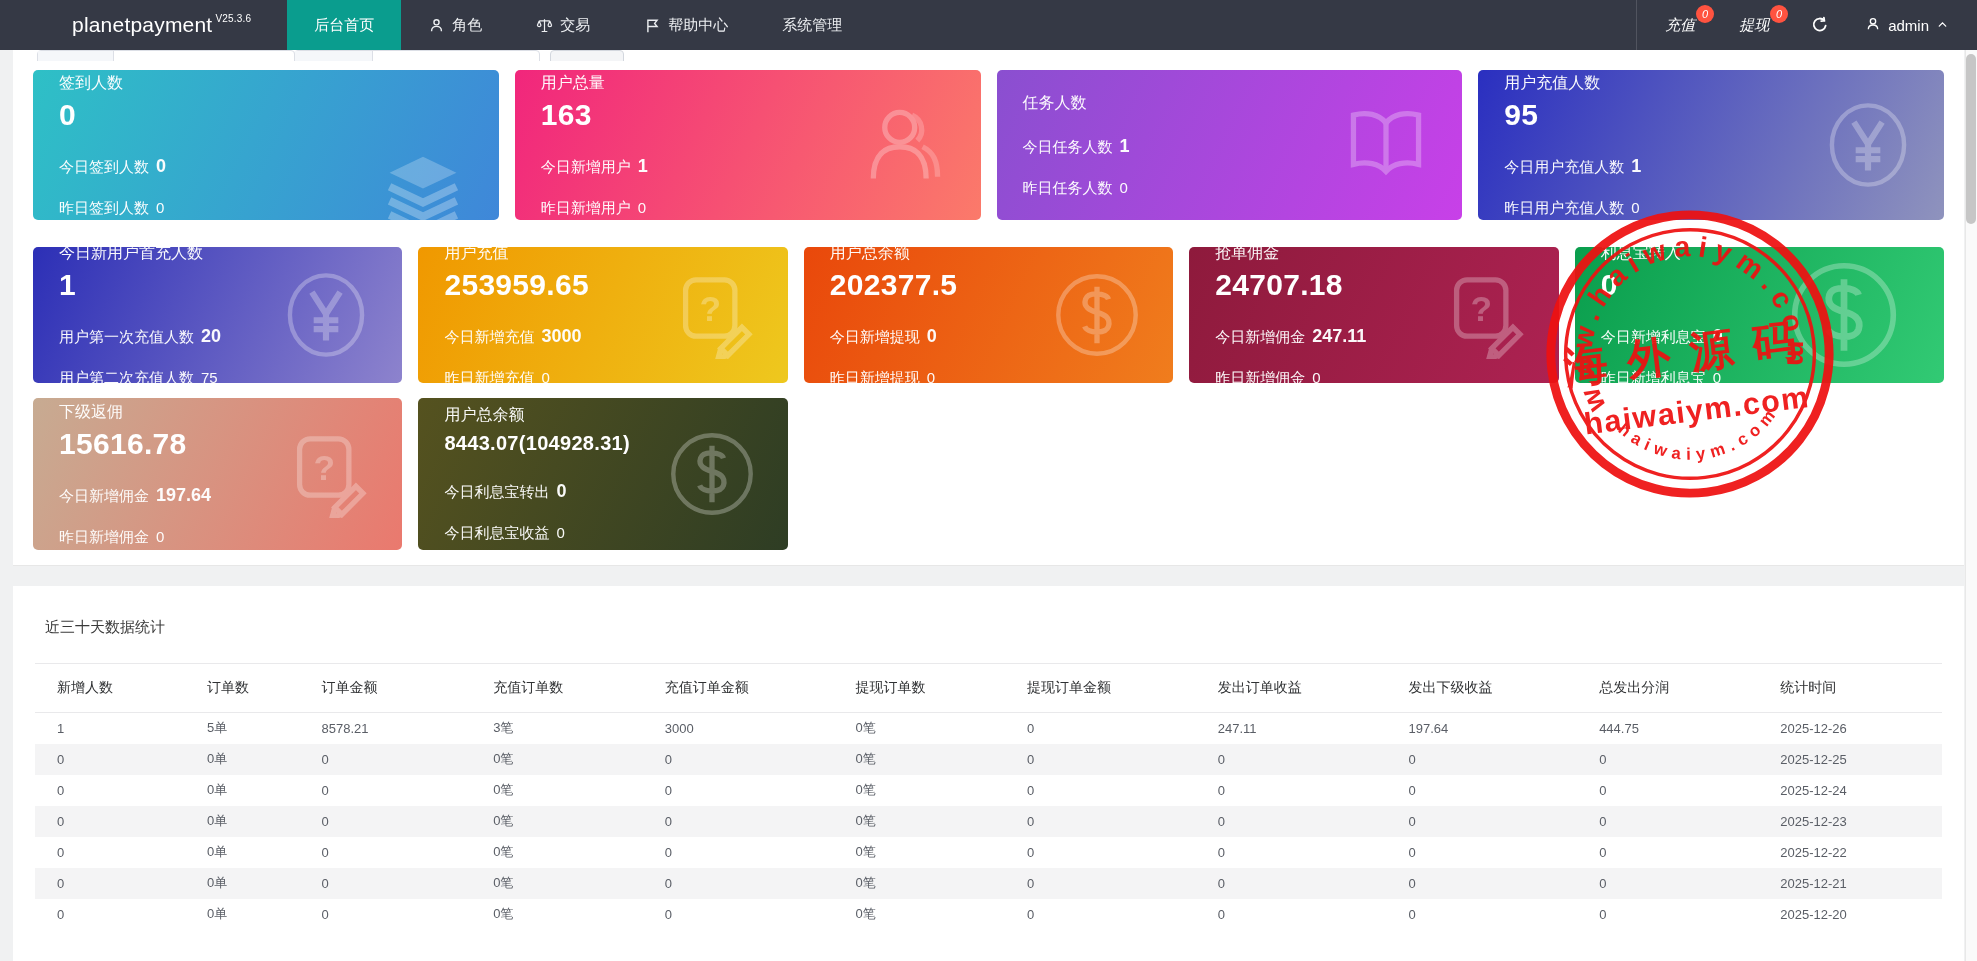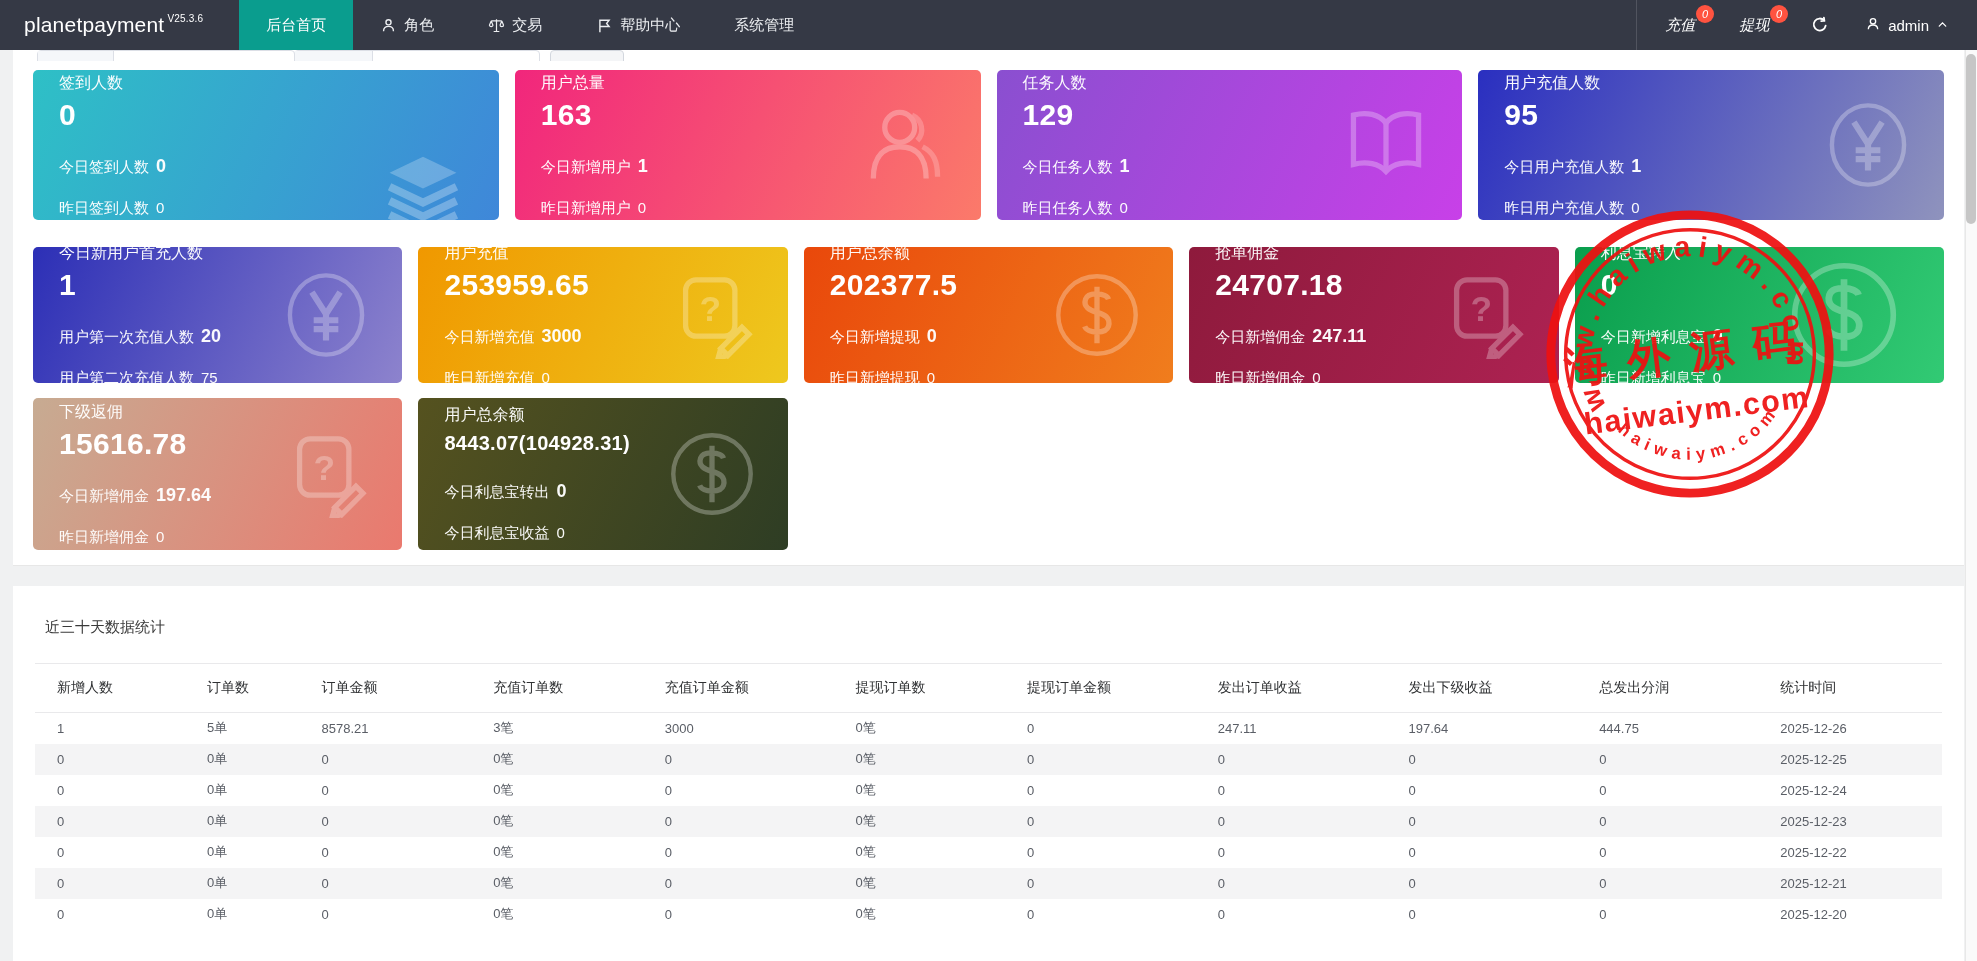--- a/index.html
+++ b/index.html
@@ -4,21 +4,21 @@
 <style>
   * { box-sizing: border-box; }
   html,body { margin:0; padding:0; }
   body {
     width:1977px; height:961px; overflow:hidden; position:relative;
     background:#f0f1f2;
     font-family:"Liberation Sans", sans-serif;
   }
   
   .navbar { height:50px; background:#353945; display:flex; align-items:stretch; color:#fff; position:relative; z-index:30; }
-  .brand { display:flex; align-items:center; padding:0 28px 0 24px; font-size:21px; letter-spacing:.2px; }
+  .brand { display:flex; align-items:center; padding:0 28px 0 24px; font-size:21px; letter-spacing:.2px;margin-left:48px; }
   .brand sup { font-size:10px; margin-left:3px; transform:translateY(-7px); font-weight:normal; }
   .menu { display:flex; align-items:stretch; }
   .nav-item { display:flex; align-items:center; gap:7px; padding:0 27px; font-size:15px; color:#eceef1; cursor:pointer; }
   .nav-item.active { background:#0a9d8e; color:#fff;margin-left:8px; }
   .nav-item svg { width:17px; height:17px; display:block; }
   .nav-right { margin-left:auto; display:flex; align-items:stretch; }
   .quick { position:relative; padding:0 22px; font-size:15px; display:flex; align-items:center; cursor:pointer; }
   .quick.first { border-left:1px solid rgba(255,255,255,.14); padding-left:28px; }
   .badge { position:absolute; top:5px; right:3px; background:#ff5340; border-radius:9px; min-width:18px; height:18px;
            font-size:11px; line-height:18px; text-align:center; padding:0 4px; color:#fff; }
@@ -193,21 +193,20 @@
         <span class="card-icon">
           <svg viewBox="0 0 100 100" fill="none" stroke="currentColor" stroke-width="6">
             <path d="M58 16 A18 18 0 0 1 64 45 M70 52 C82 58 87 68 87 86" opacity=".75"></path>
             <circle cx="44" cy="30" r="17"></circle>
             <path d="M14 88 C14 60 28 52 44 52 C60 52 74 60 74 88"></path>
           </svg>
         </span>
       </div>
       <div class="card" style="background: linear-gradient(115deg, rgb(138, 79, 208), rgb(200, 64, 232));">
         <div class="card-title">任务人数</div>
-        <div class="card-value">129</div>
         <div class="card-line l1"><span class="ll">今日任务人数</span><span class="lv">1</span></div>
         <div class="card-line l2"><span class="ll">昨日任务人数</span><span class="lv">0</span></div>
         <span class="card-icon">
           <svg viewBox="0 0 100 100" fill="none" stroke="currentColor" stroke-width="6">
             <path d="M50 25 C42 15 28 12 13 16 L13 72 C28 68 42 71 50 80 C58 71 72 68 87 72 L87 16 C72 12 58 15 50 25 Z"></path>
             <path d="M50 25 L50 80"></path>
           </svg>
         </span>
       </div>
       <div class="card" style="background: linear-gradient(115deg, rgb(42, 47, 192), rgb(143, 147, 189));">

